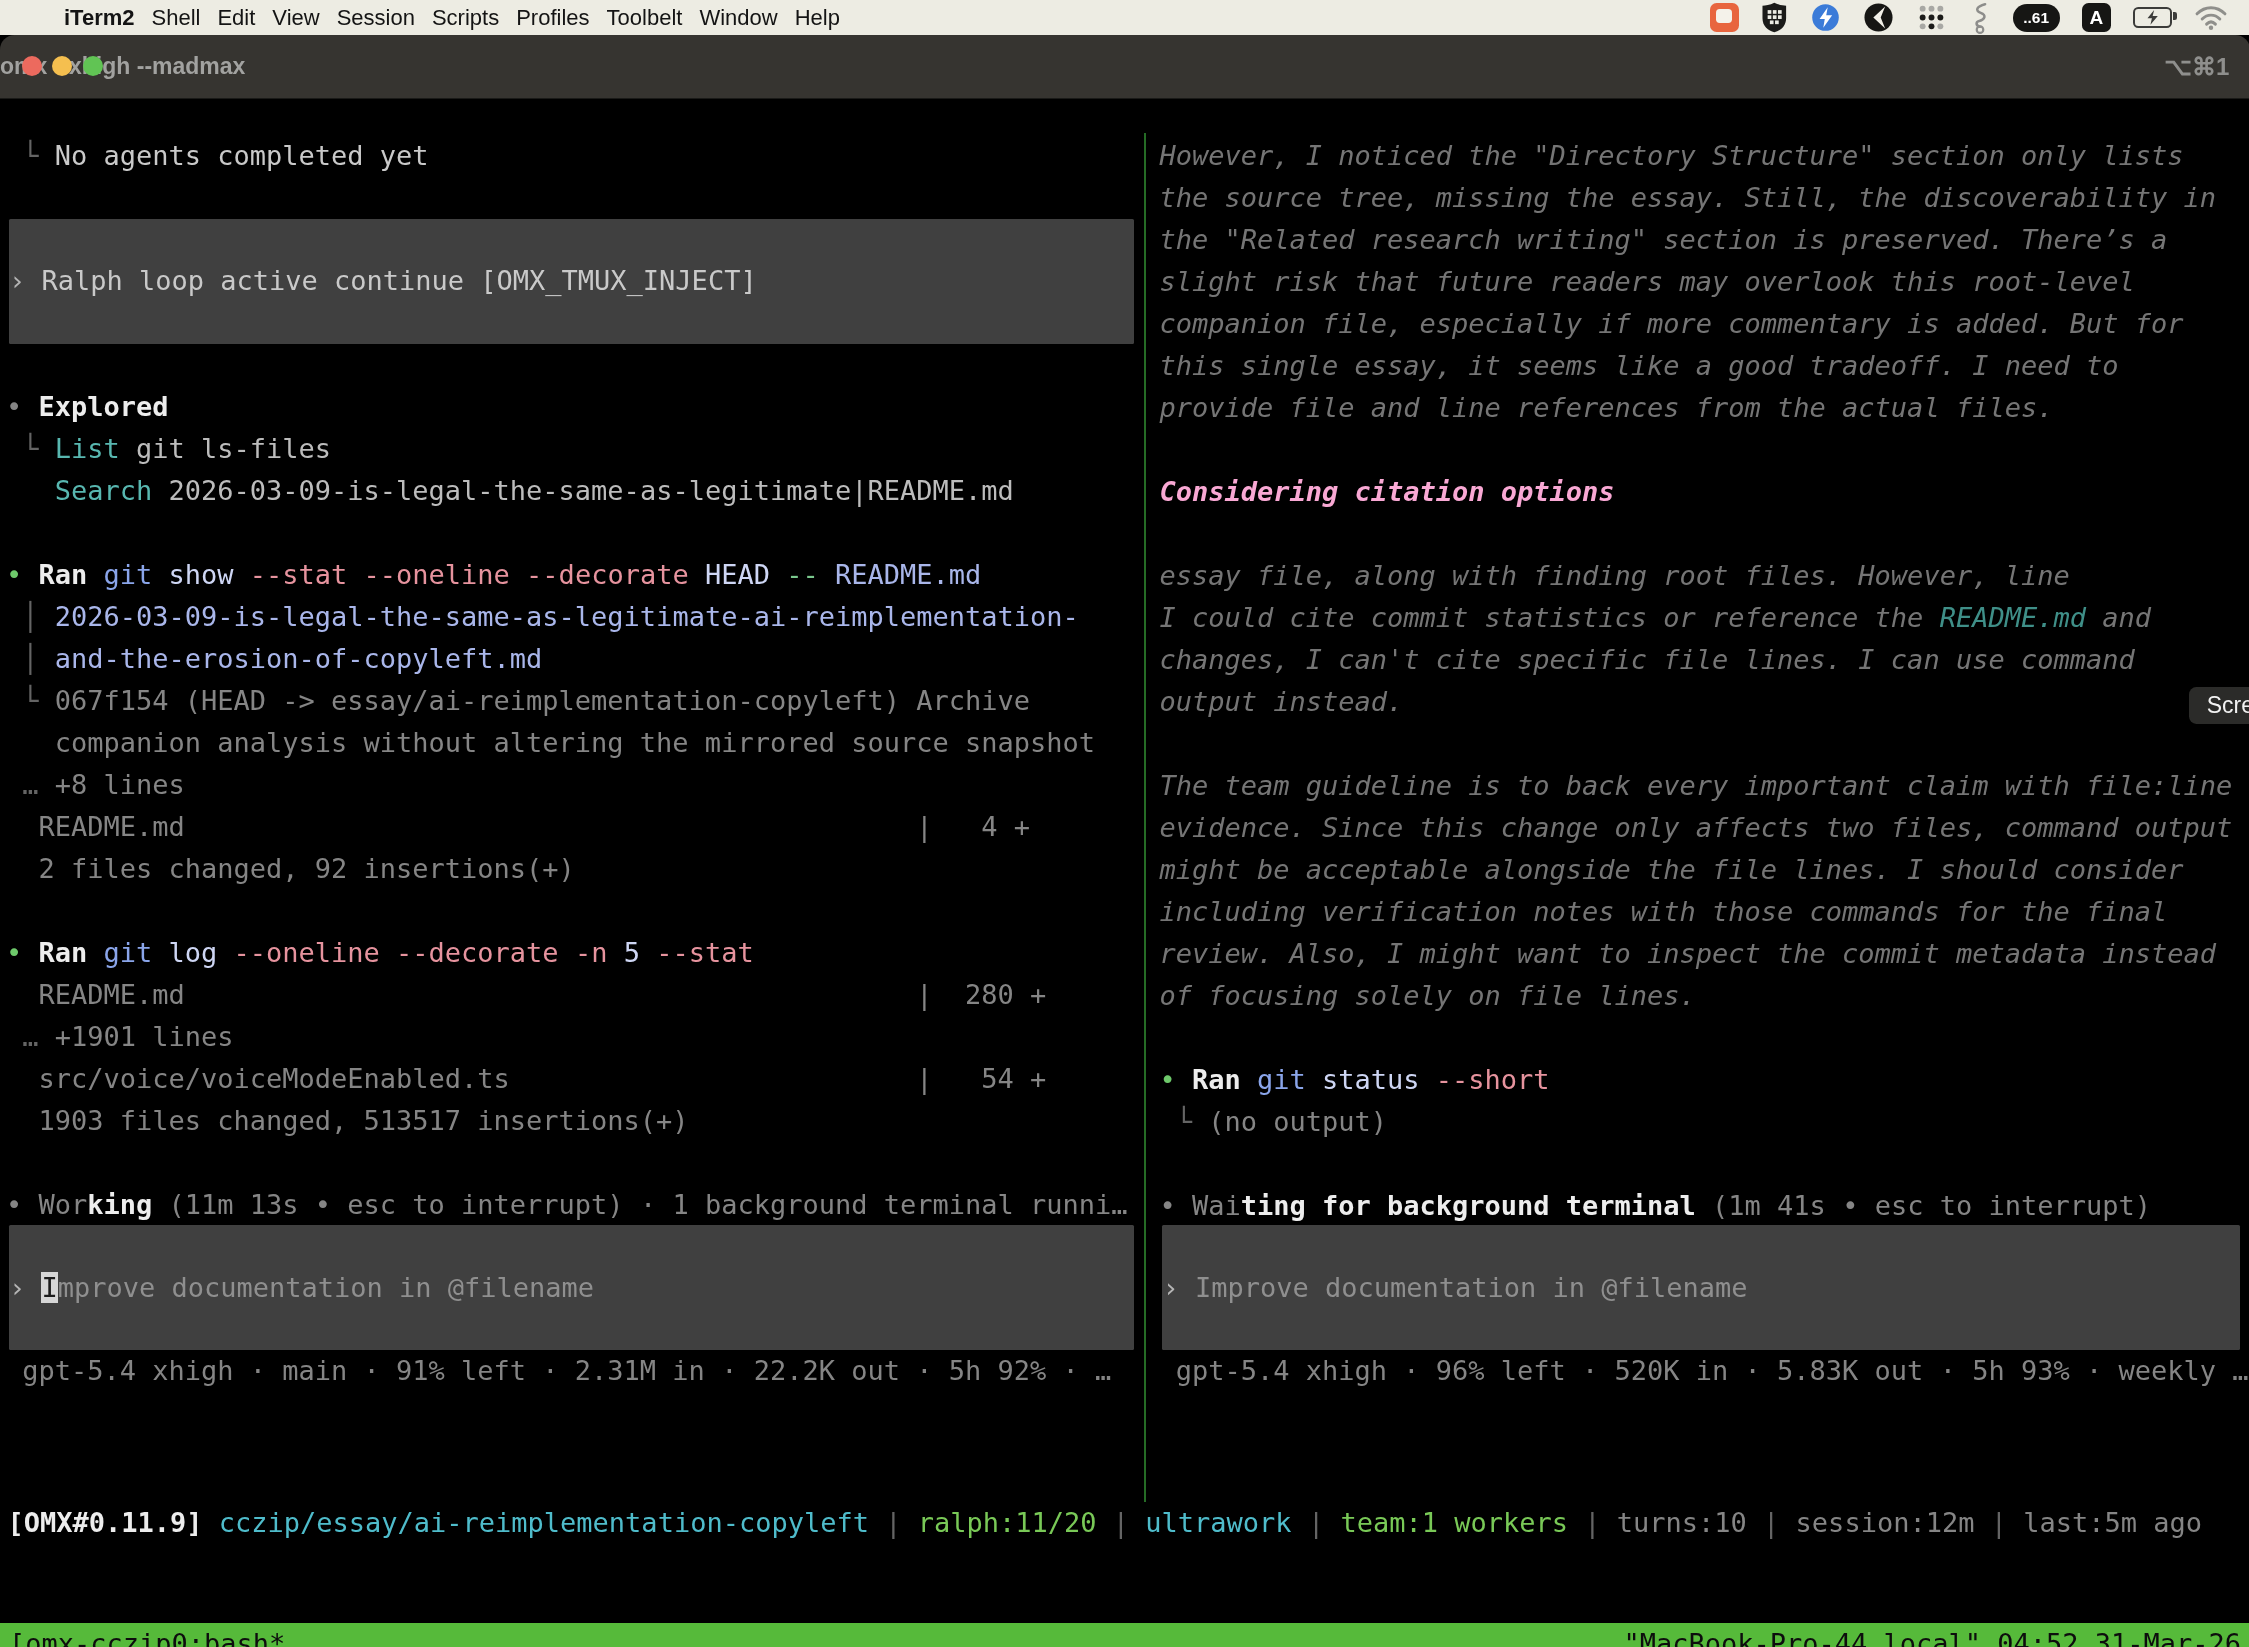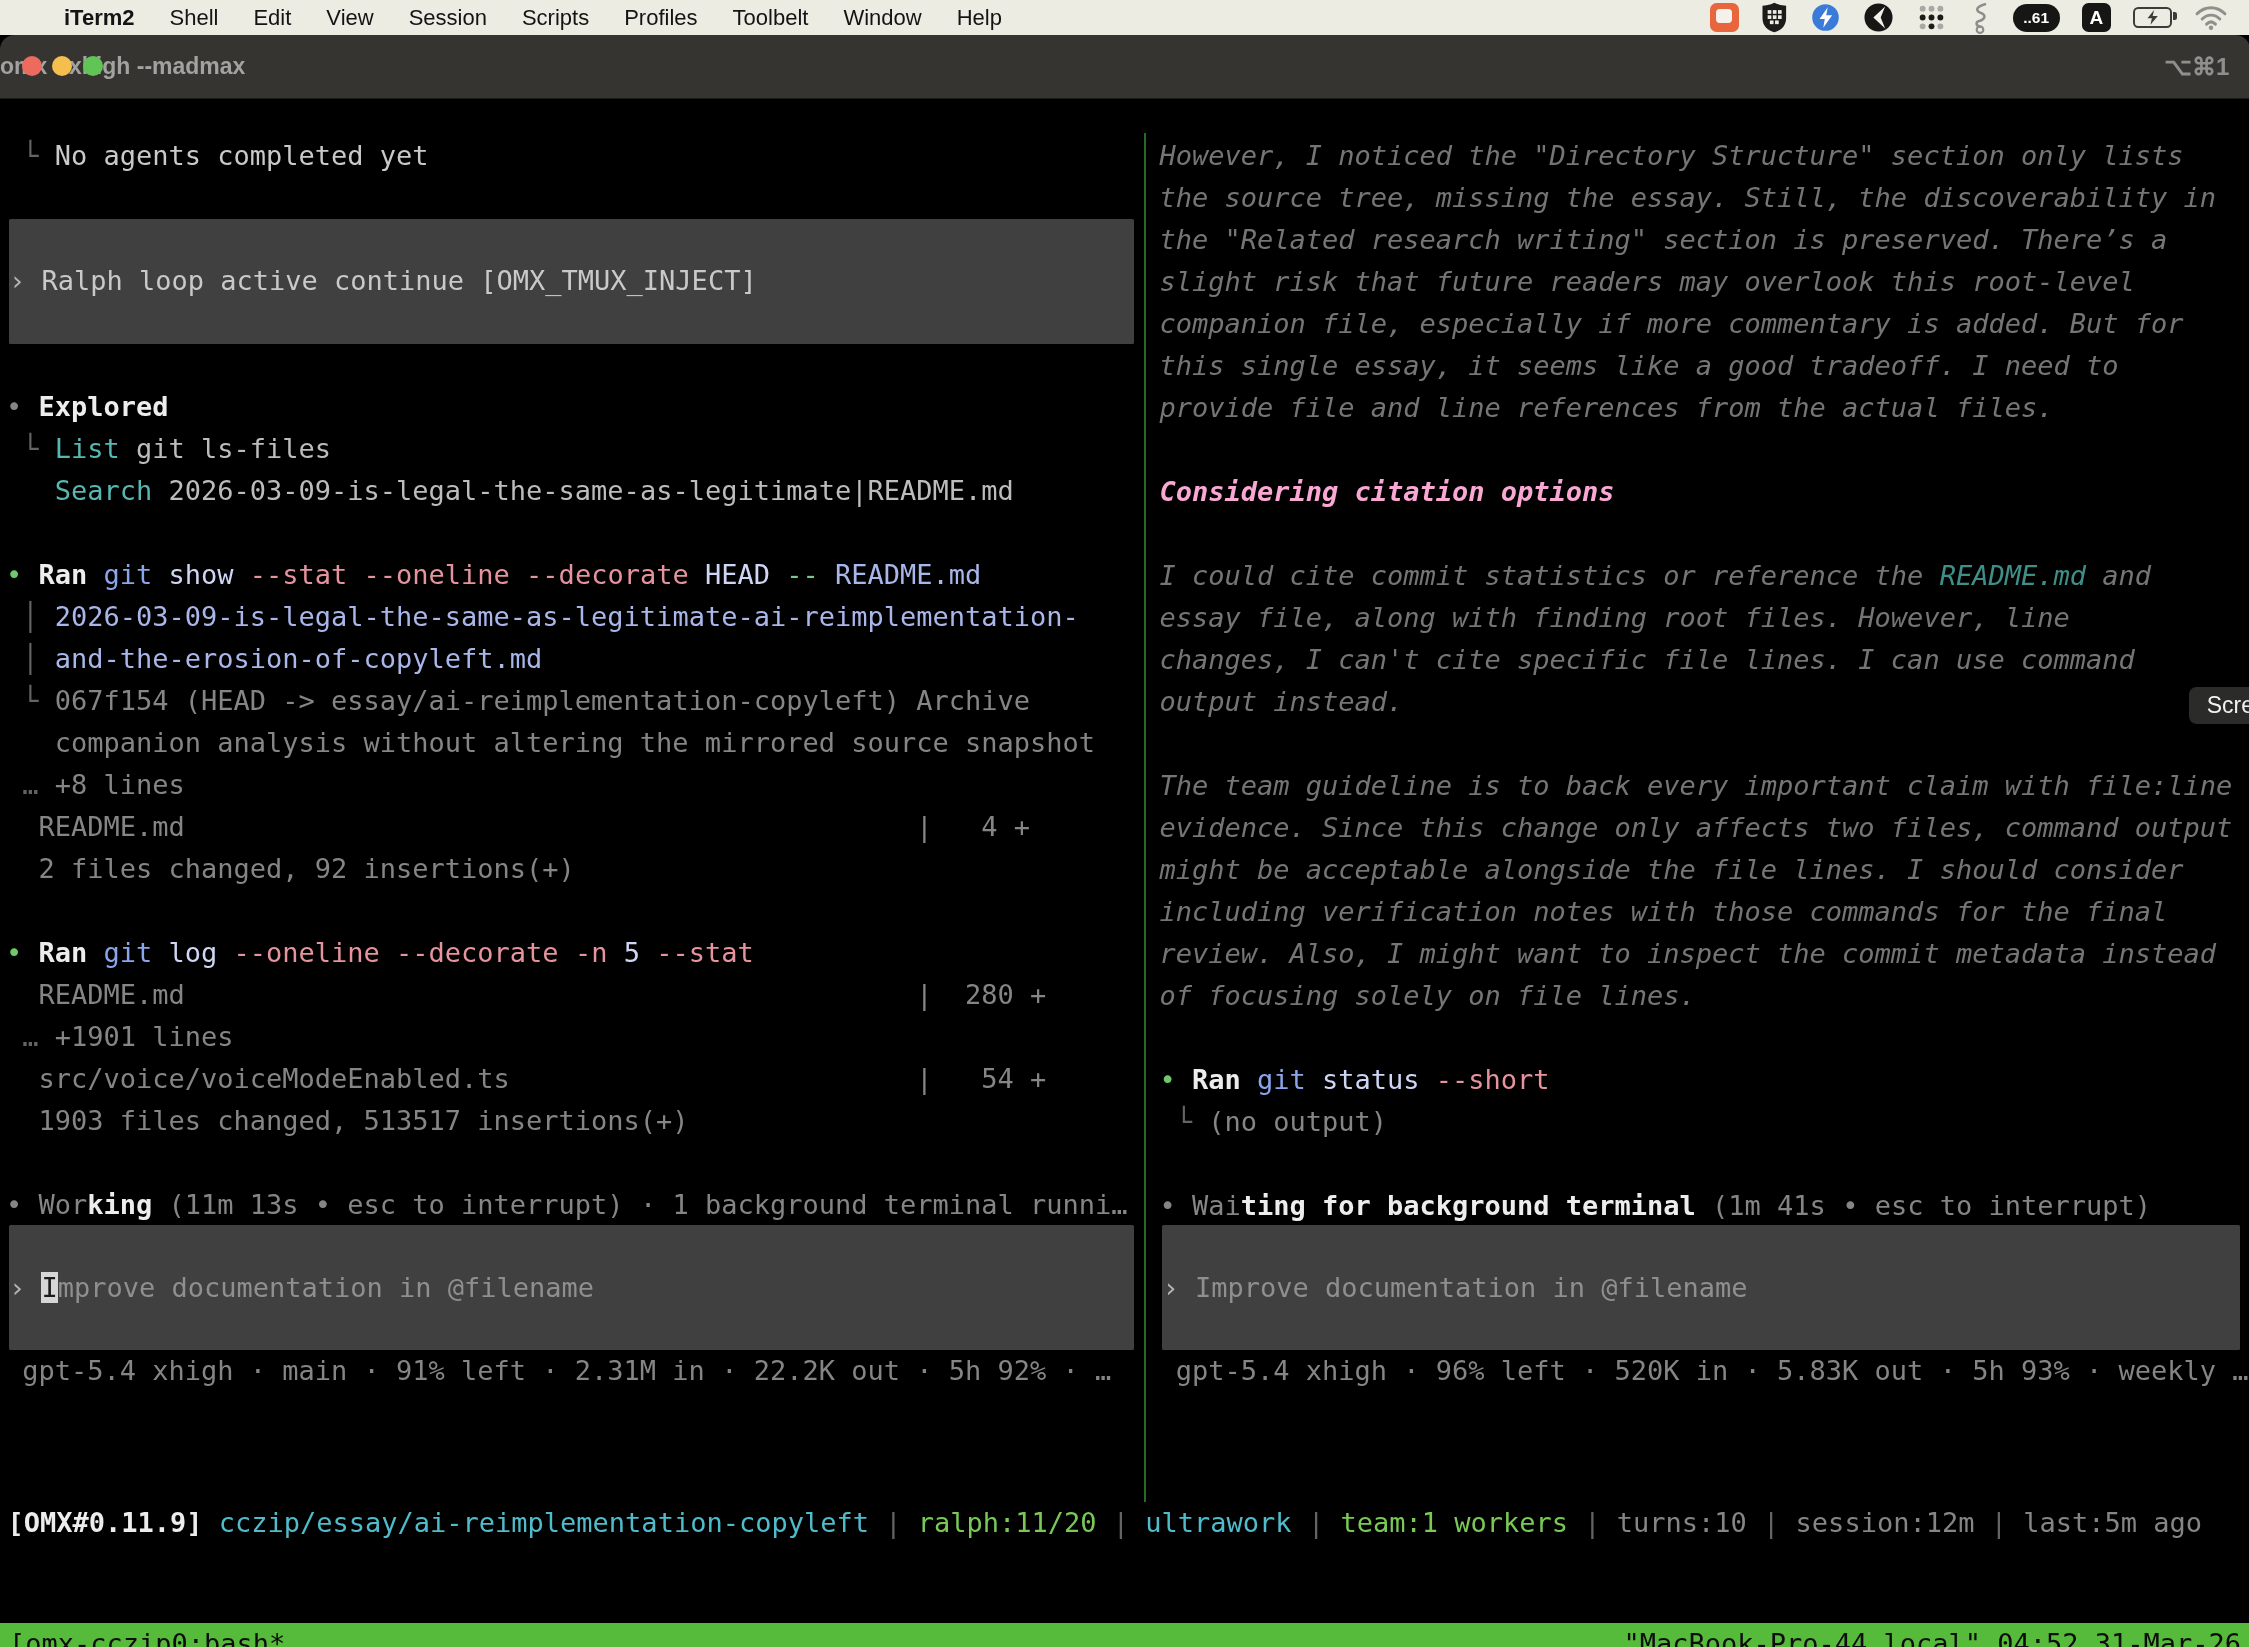--- a/index.html
+++ b/index.html
@@ -7,21 +7,21 @@
     width:2250px;height:1648px;position:relative;background:#000;overflow:hidden;
     font-family:"Liberation Sans",sans-serif;
   }
   
   .menubar{
     position:absolute;top:0;left:0;right:0;height:35px;background:#EDECE3;
     display:flex;align-items:center;padding:0 22px 0 32px;
     font-size:22px;color:#141414;z-index:10;
   }
   .apple{font-size:26.6px;margin-right:32px;line-height:35px;}
-  .menu-items{display:flex;gap:35px;align-items:center;}
+  .menu-items{display:flex;gap:17px;align-items:center;}
   .menu-item{white-space:nowrap;}
   .menu-item.first{font-weight:bold;}
   .menu-status{margin-left:auto;display:flex;align-items:center;gap:22px;}
   .micon{display:inline-flex;align-items:center;justify-content:center;}
   .icon-chat{width:29.5px;height:29.5px;background:#E8653E;border-radius:6.6px;position:relative;}
   .icon-chat .bubble{position:absolute;left:6.6px;top:5.9px;width:16px;height:14.8px;background:#F4F2EA;border-radius:3.7px;}
   .icon-badge61{min-width:38px;height:28px;background:#161614;border-radius:14px;color:#fff;
     font-size:15.5px;font-weight:bold;display:flex;align-items:center;justify-content:center;padding:0 4.4px;}
   .icon-asquare{width:29.5px;height:29.5px;background:#161614;border-radius:6.6px;color:#fff;
     font-size:19px;font-weight:bold;display:flex;align-items:center;justify-content:center;}
@@ -219,22 +219,22 @@
             <div class="line"><span class="c-think italic">However, I noticed the "Directory Structure" section only lists</span></div>
             <div class="line"><span class="c-think italic">the source tree, missing the essay. Still, the discoverability in</span></div>
             <div class="line"><span class="c-think italic">the "Related research writing" section is preserved. There’s a</span></div>
             <div class="line"><span class="c-think italic">slight risk that future readers may overlook this root-level</span></div>
             <div class="line"><span class="c-think italic">companion file, especially if more commentary is added. But for</span></div>
             <div class="line"><span class="c-think italic">this single essay, it seems like a good tradeoff. I need to</span></div>
             <div class="line"><span class="c-think italic">provide file and line references from the actual files.</span></div>
             <div class="line"></div>
             <div class="line"><span class="c-thinkh bold italic">Considering citation options</span></div>
             <div class="line"></div>
+            <div class="line"><span class="c-think italic">essay file, along with finding root files. However, line</span></div>
             <div class="line"><span class="c-think italic">I could cite commit statistics or reference the </span><span class="c-teal italic">README.md</span><span class="c-think italic"> and</span></div>
-            <div class="line"><span class="c-think italic">essay file, along with finding root files. However, line</span></div>
             <div class="line"><span class="c-think italic">changes, I can't cite specific file lines. I can use command</span></div>
             <div class="line"><span class="c-think italic">output instead.</span></div>
             <div class="line"></div>
             <div class="line"><span class="c-think italic">The team guideline is to back every important claim with file:line</span></div>
             <div class="line"><span class="c-think italic">evidence. Since this change only affects two files, command output</span></div>
             <div class="line"><span class="c-think italic">might be acceptable alongside the file lines. I should consider</span></div>
             <div class="line"><span class="c-think italic">including verification notes with those commands for the final</span></div>
             <div class="line"><span class="c-think italic">review. Also, I might want to inspect the commit metadata instead</span></div>
             <div class="line"><span class="c-think italic">of focusing solely on file lines.</span></div>
             <div class="line"></div>

